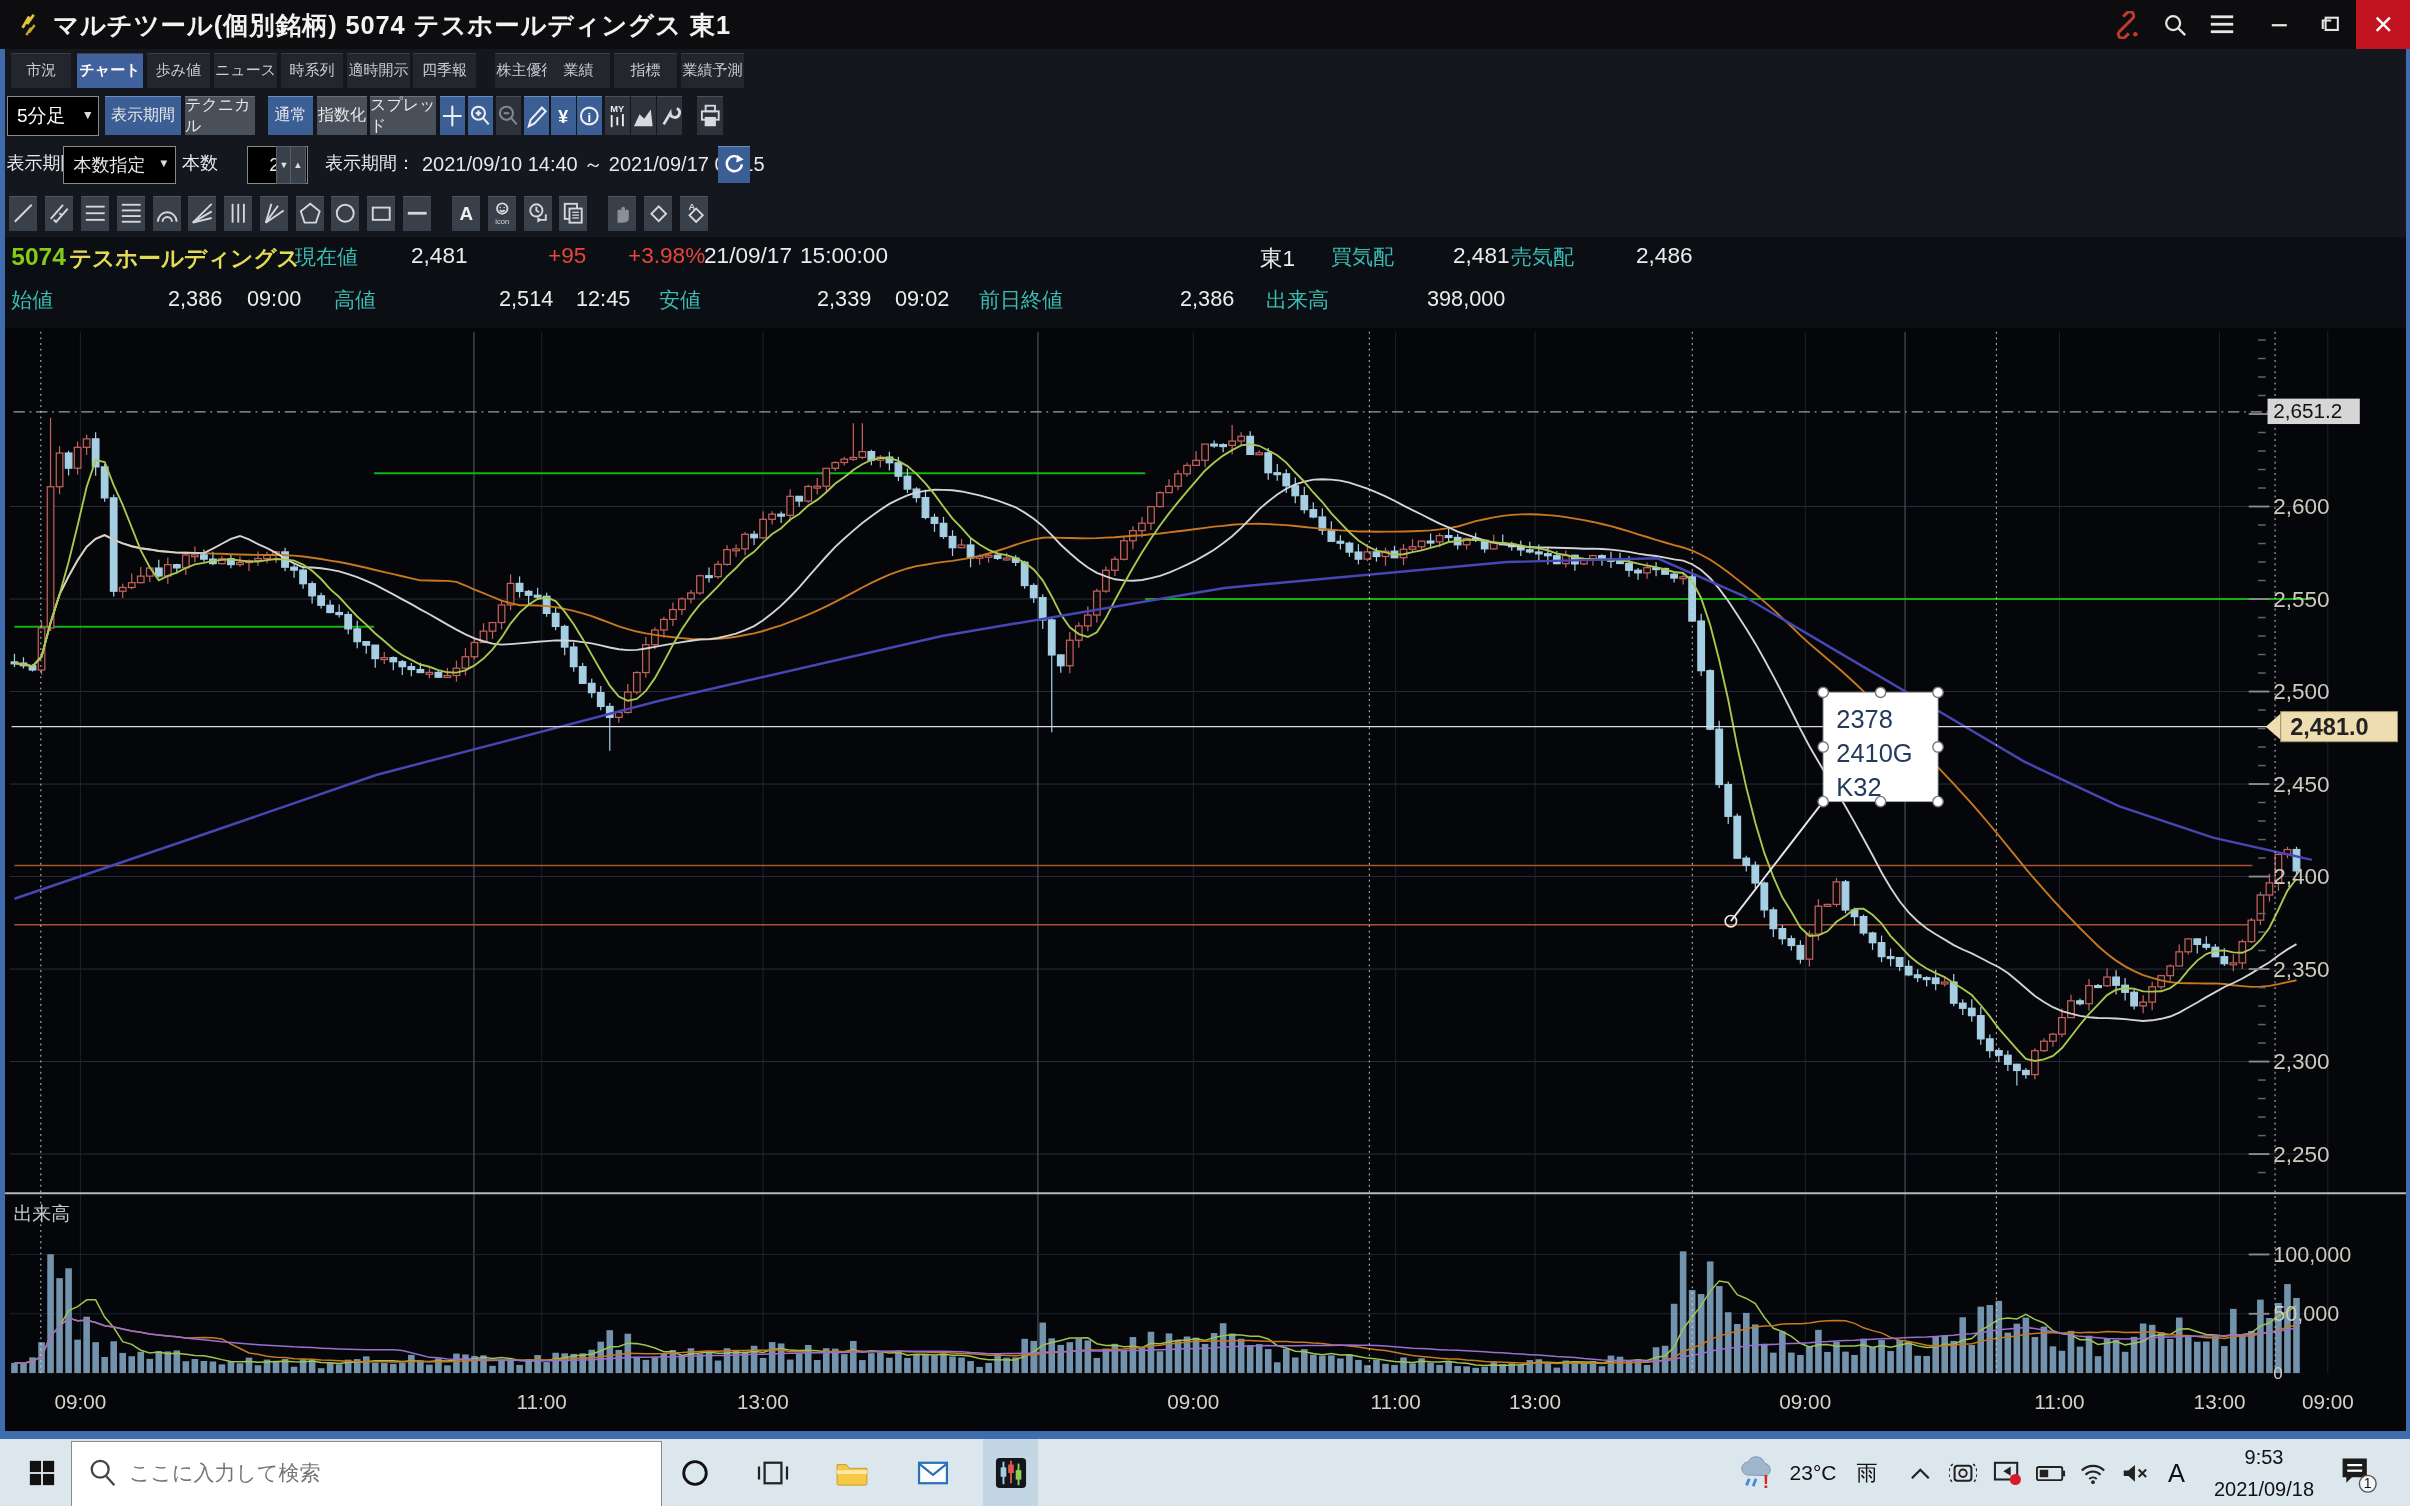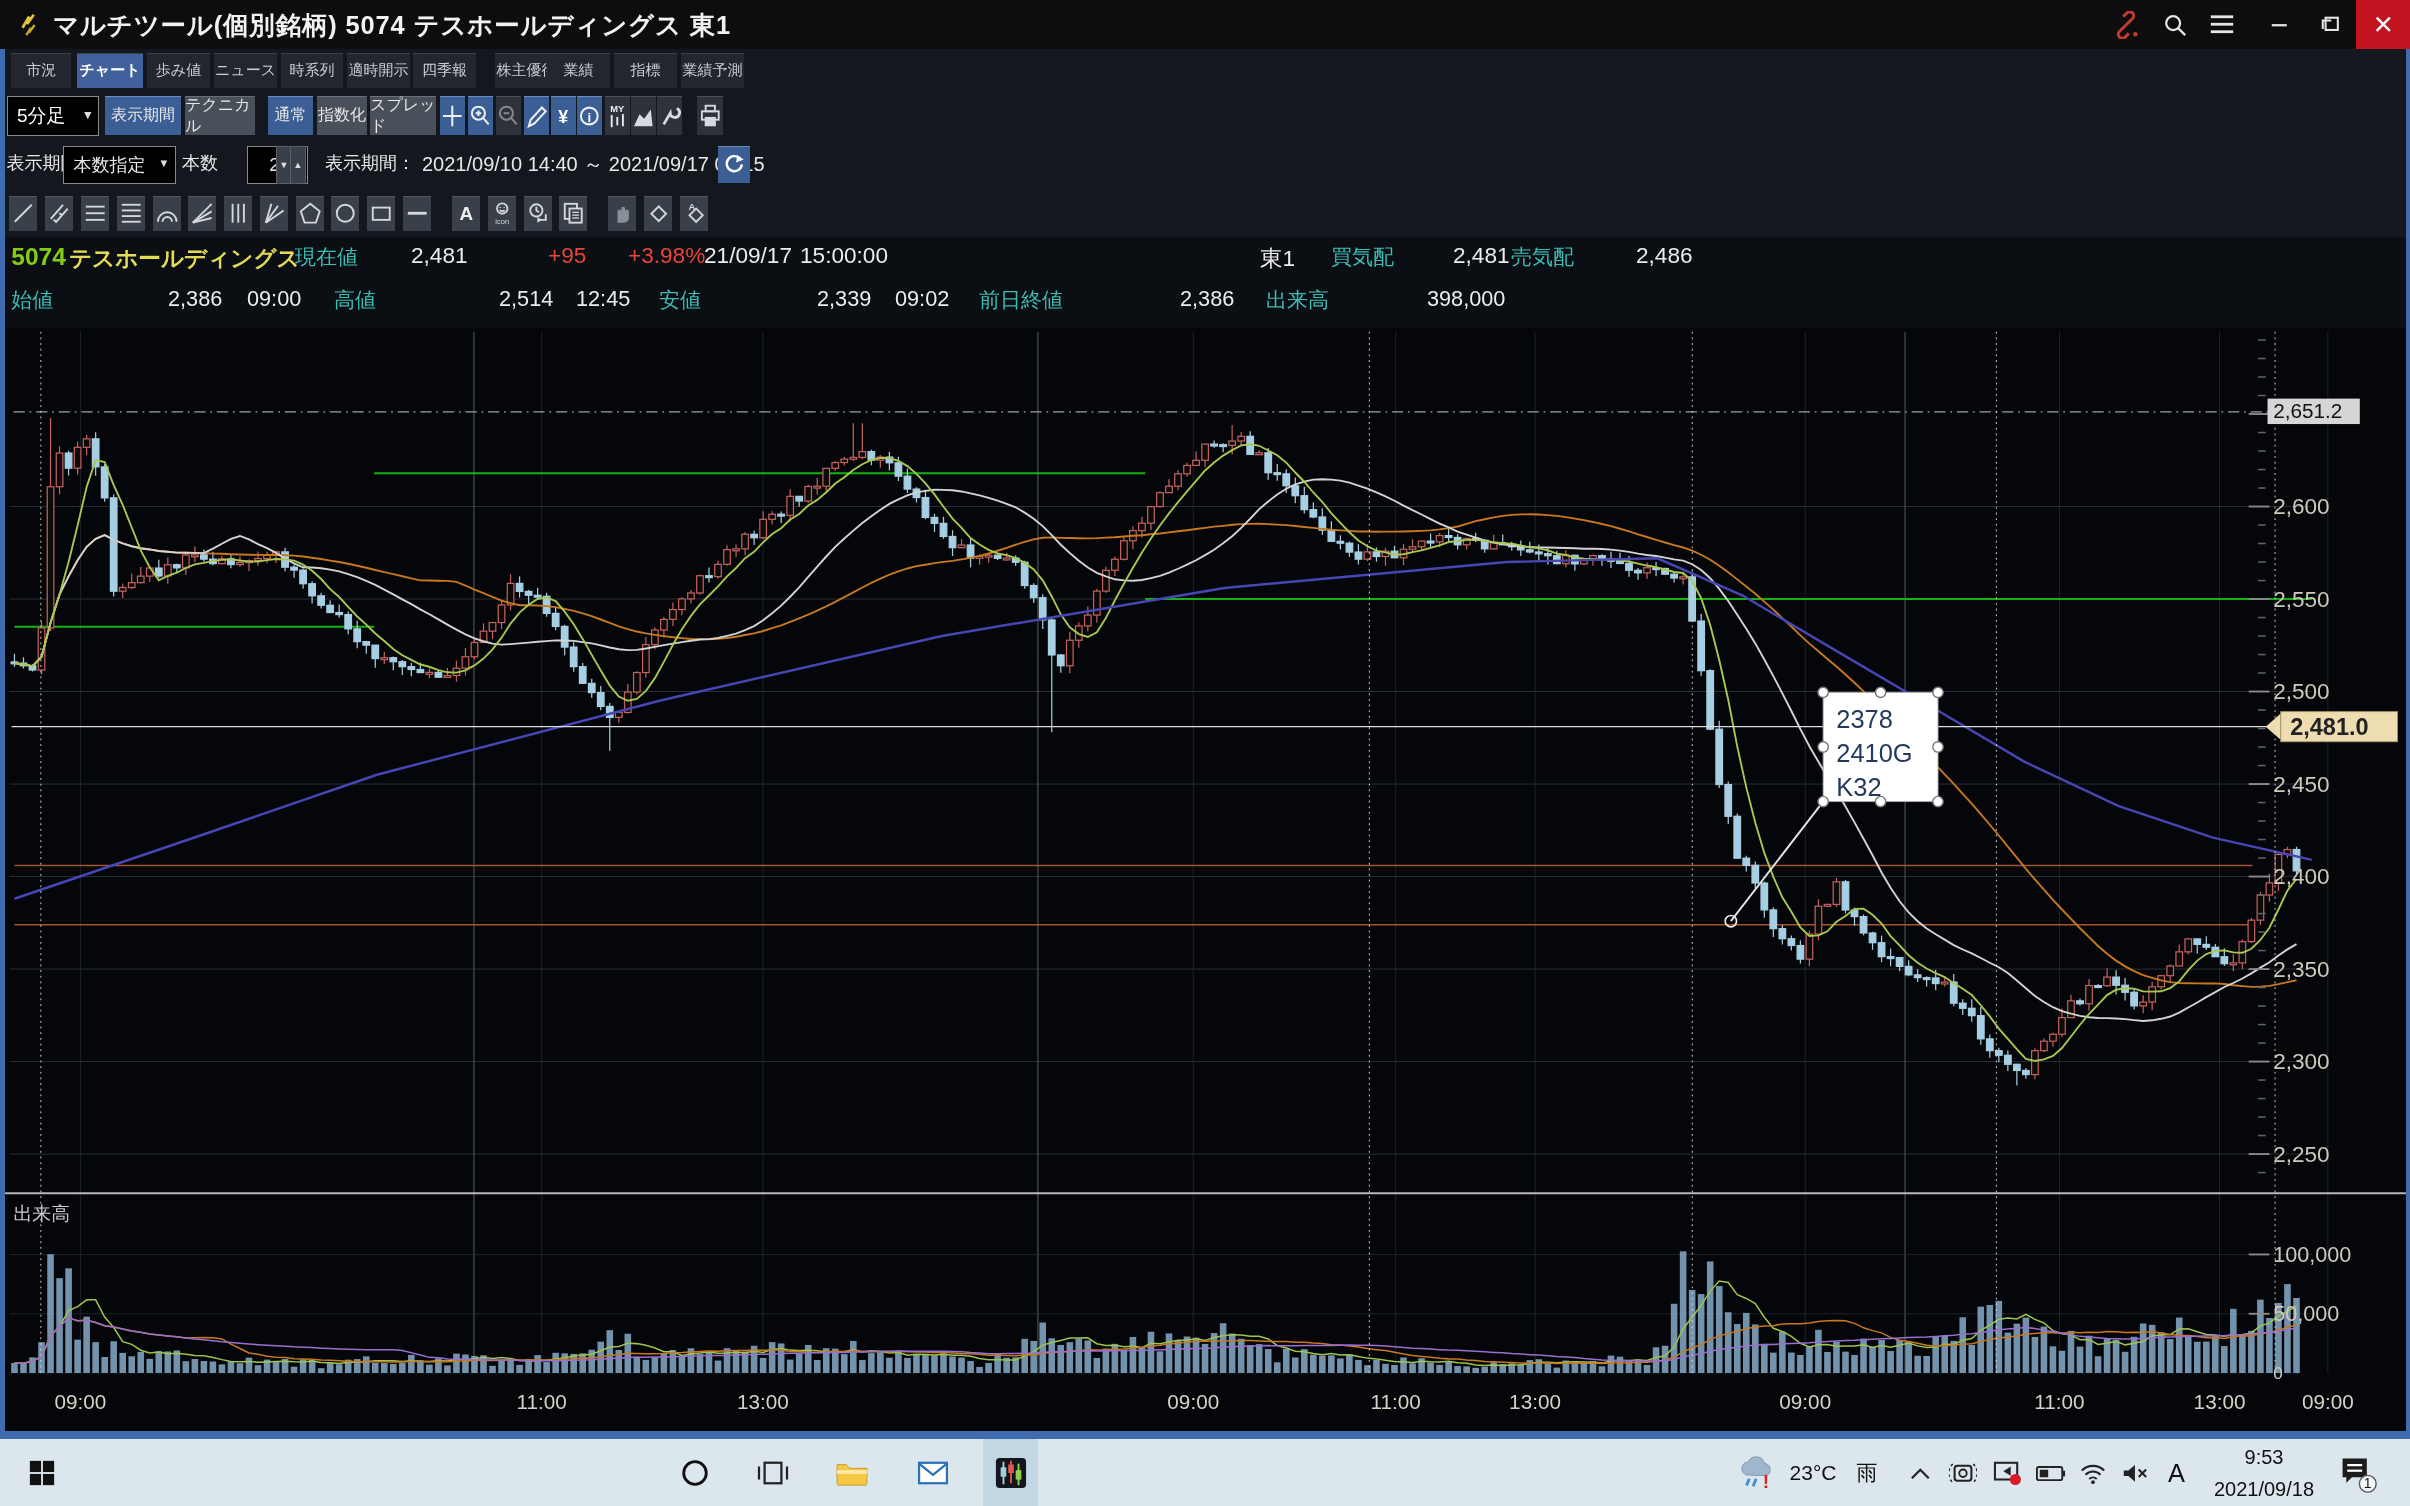--- a/index.html
+++ b/index.html
@@ -1342,20 +1342,29 @@
   <div class="tk-icon" style="left:17px;width:49px">
     <svg width="28" height="28" viewBox="0 0 30 30">
           <g fill="#111">
             <rect x="2" y="2" width="12" height="12"></rect>
             <rect x="16" y="2" width="12" height="12"></rect>
             <rect x="2" y="16" width="12" height="12"></rect>
             <rect x="16" y="16" width="12" height="12"></rect>
           </g>
         </svg>
   </div>
+  <div id="search-box">
+    <div class="abs" style="left:15px;top:15px">
+      <svg width="32" height="32" viewBox="0 0 34 34">
+            <circle cx="14" cy="13" r="9" fill="none" stroke="#444" stroke-width="2.4"></circle>
+            <line x1="20.5" y1="20.5" x2="29" y2="30" stroke="#444" stroke-width="2.4"></line>
+          </svg>
+    </div>
+    <input placeholder="ここに入力して検索" style="">
+  </div>
   <div class="tk-icon" style="left:670px;width:49px">
     <svg width="32" height="32" viewBox="0 0 34 34">
           <circle cx="17" cy="17" r="12" fill="none" stroke="#111" stroke-width="3"></circle>
         </svg>
   </div>
   <div class="tk-icon" style="left:746px;width:53px">
     <svg width="32" height="28" viewBox="0 0 34 30">
           <g fill="none" stroke="#222" stroke-width="2.4">
             <rect x="8" y="4" width="18" height="22"></rect>
             <line x1="2" y1="8" x2="2" y2="22"></line>

